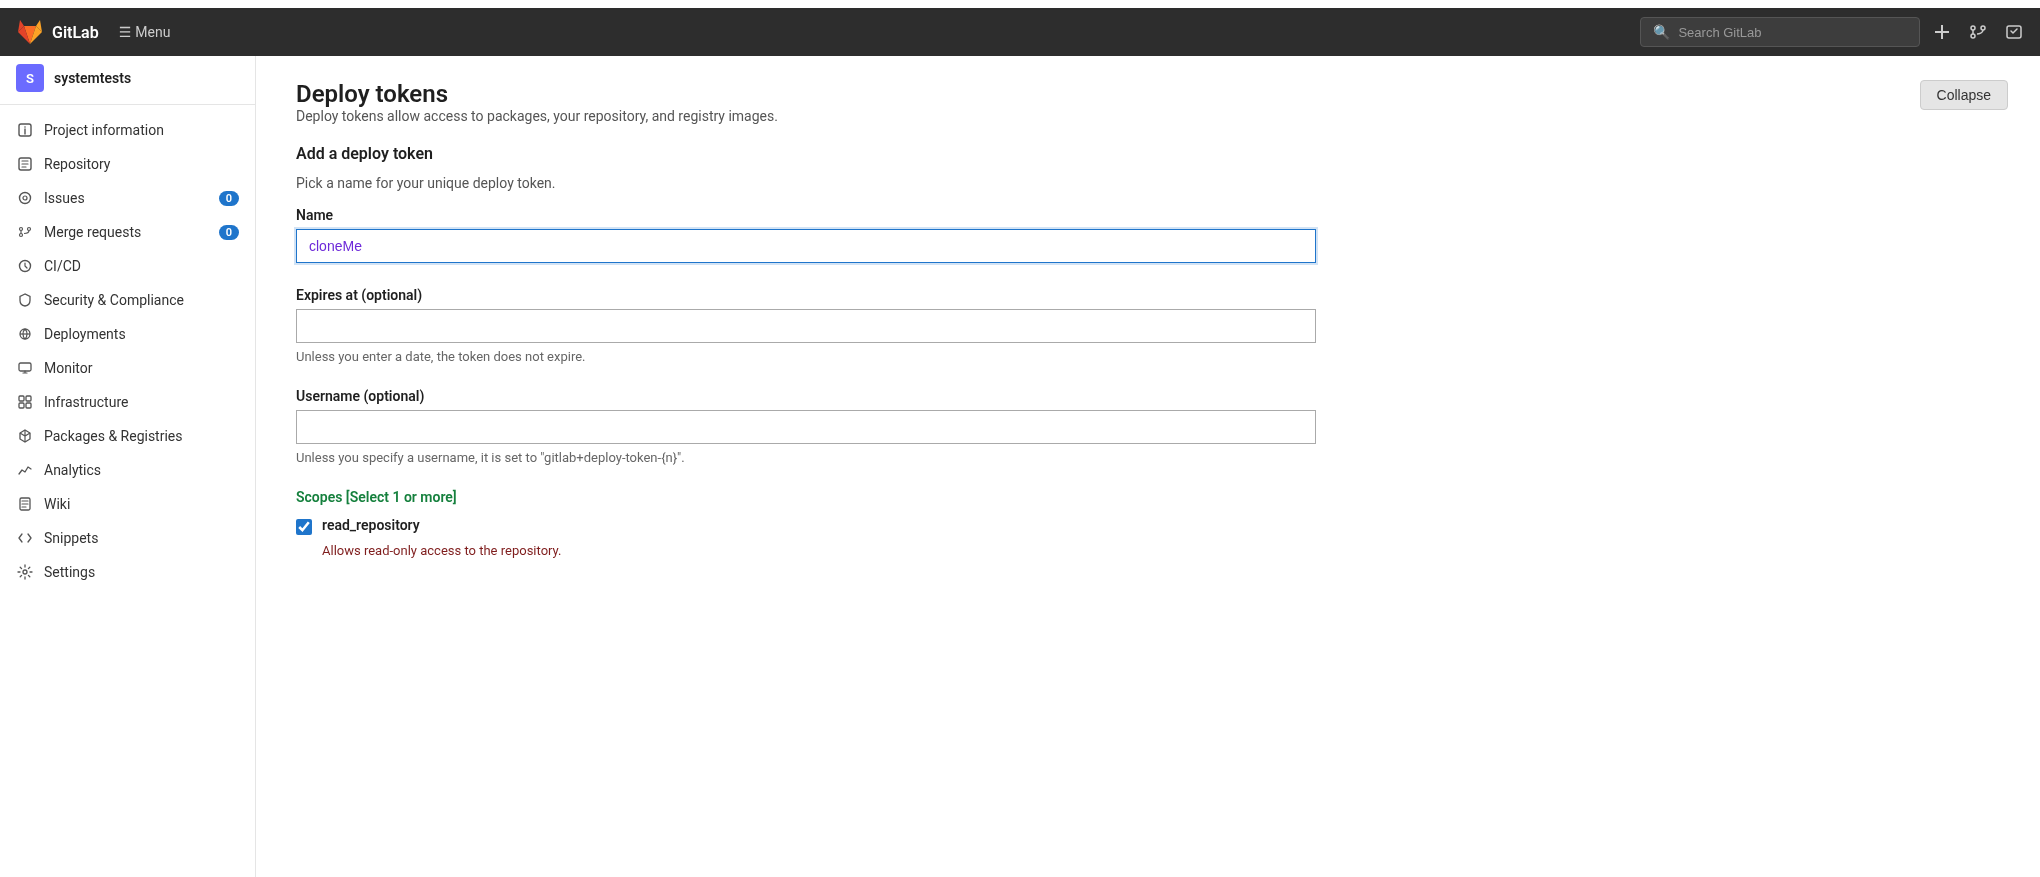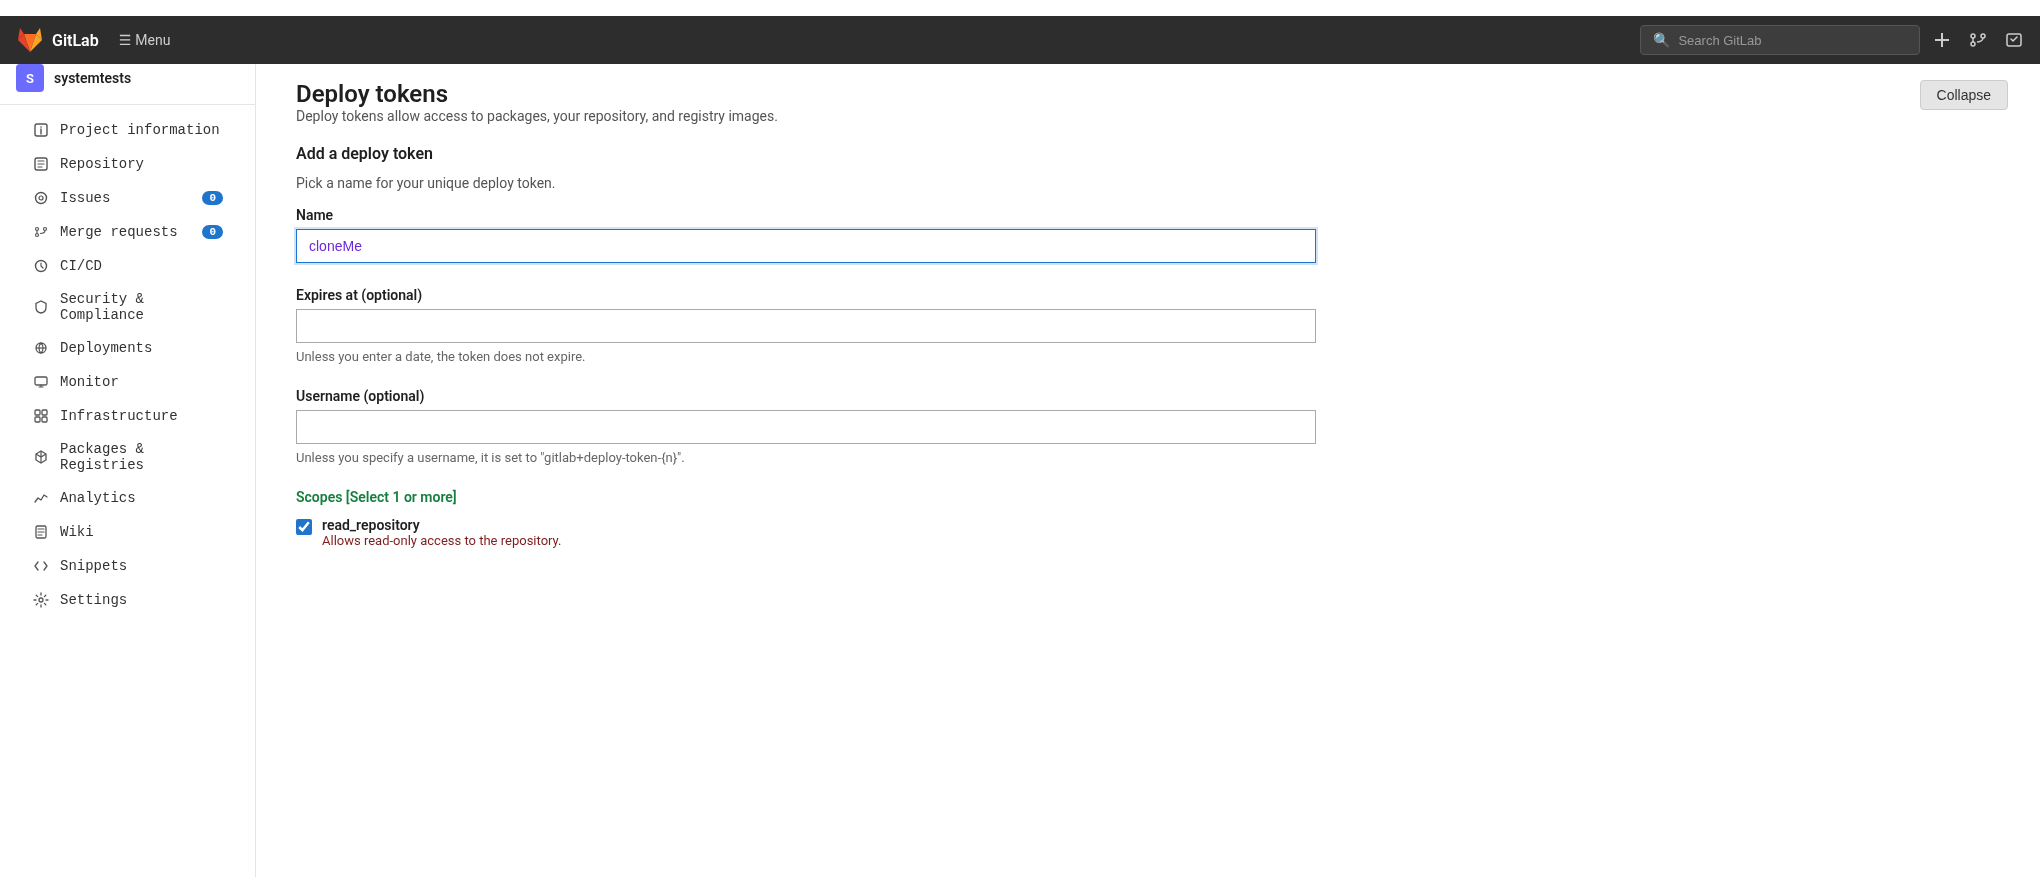--- a/index.html
+++ b/index.html
@@ -7,21 +7,21 @@
 
     
     .topnav {
       background: #2d2d2d;
       height: 48px;
       display: flex;
       align-items: center;
       padding: 0 16px;
       gap: 12px;
       position: fixed;
-      top: 16px; left: 0; right: 0;
+      top: 8px; left: 0; right: 0;
       z-index: 100;
     }
     .topnav-logo {
       display: flex;
       align-items: center;
       gap: 8px;
       color: #fff;
       font-size: 16px;
       font-weight: 600;
     }
@@ -112,27 +112,26 @@
       font-weight: 600;
       color: #1f1f1f;
     }
     .sidebar-nav {
       padding: 8px 0;
     }
     .sidebar-item {
       display: flex;
       align-items: center;
       gap: 10px;
-      padding: 8px 32px;
+      padding: 8px 16px;
       cursor: pointer;
       color: #333;
       font-size: 14px;
       border-radius: 0;
       position: relative;
-      font-family: Liberation Mono, monospace;
     }
     .sidebar-item-icon {
       width: 18px;
       height: 18px;
       flex-shrink: 0;
       display: flex;
       align-items: center;
       justify-content: center;
       font-size: 15px;
       color: #555;
@@ -246,21 +245,21 @@
       font-weight: 600;
       color: #1f1f1f;
     }
     .scope-description {
       font-size: 13px;
       color: #7f1d1d;
     }
     .scope-text {
       display: flex;
       flex-direction: column;
-      gap: 0;
+      gap: 10px;
     }
 
     
     svg { display: block; }
   </style>
 </head>
 <body>
 
 <nav class="topnav">
   <div class="topnav-logo">

